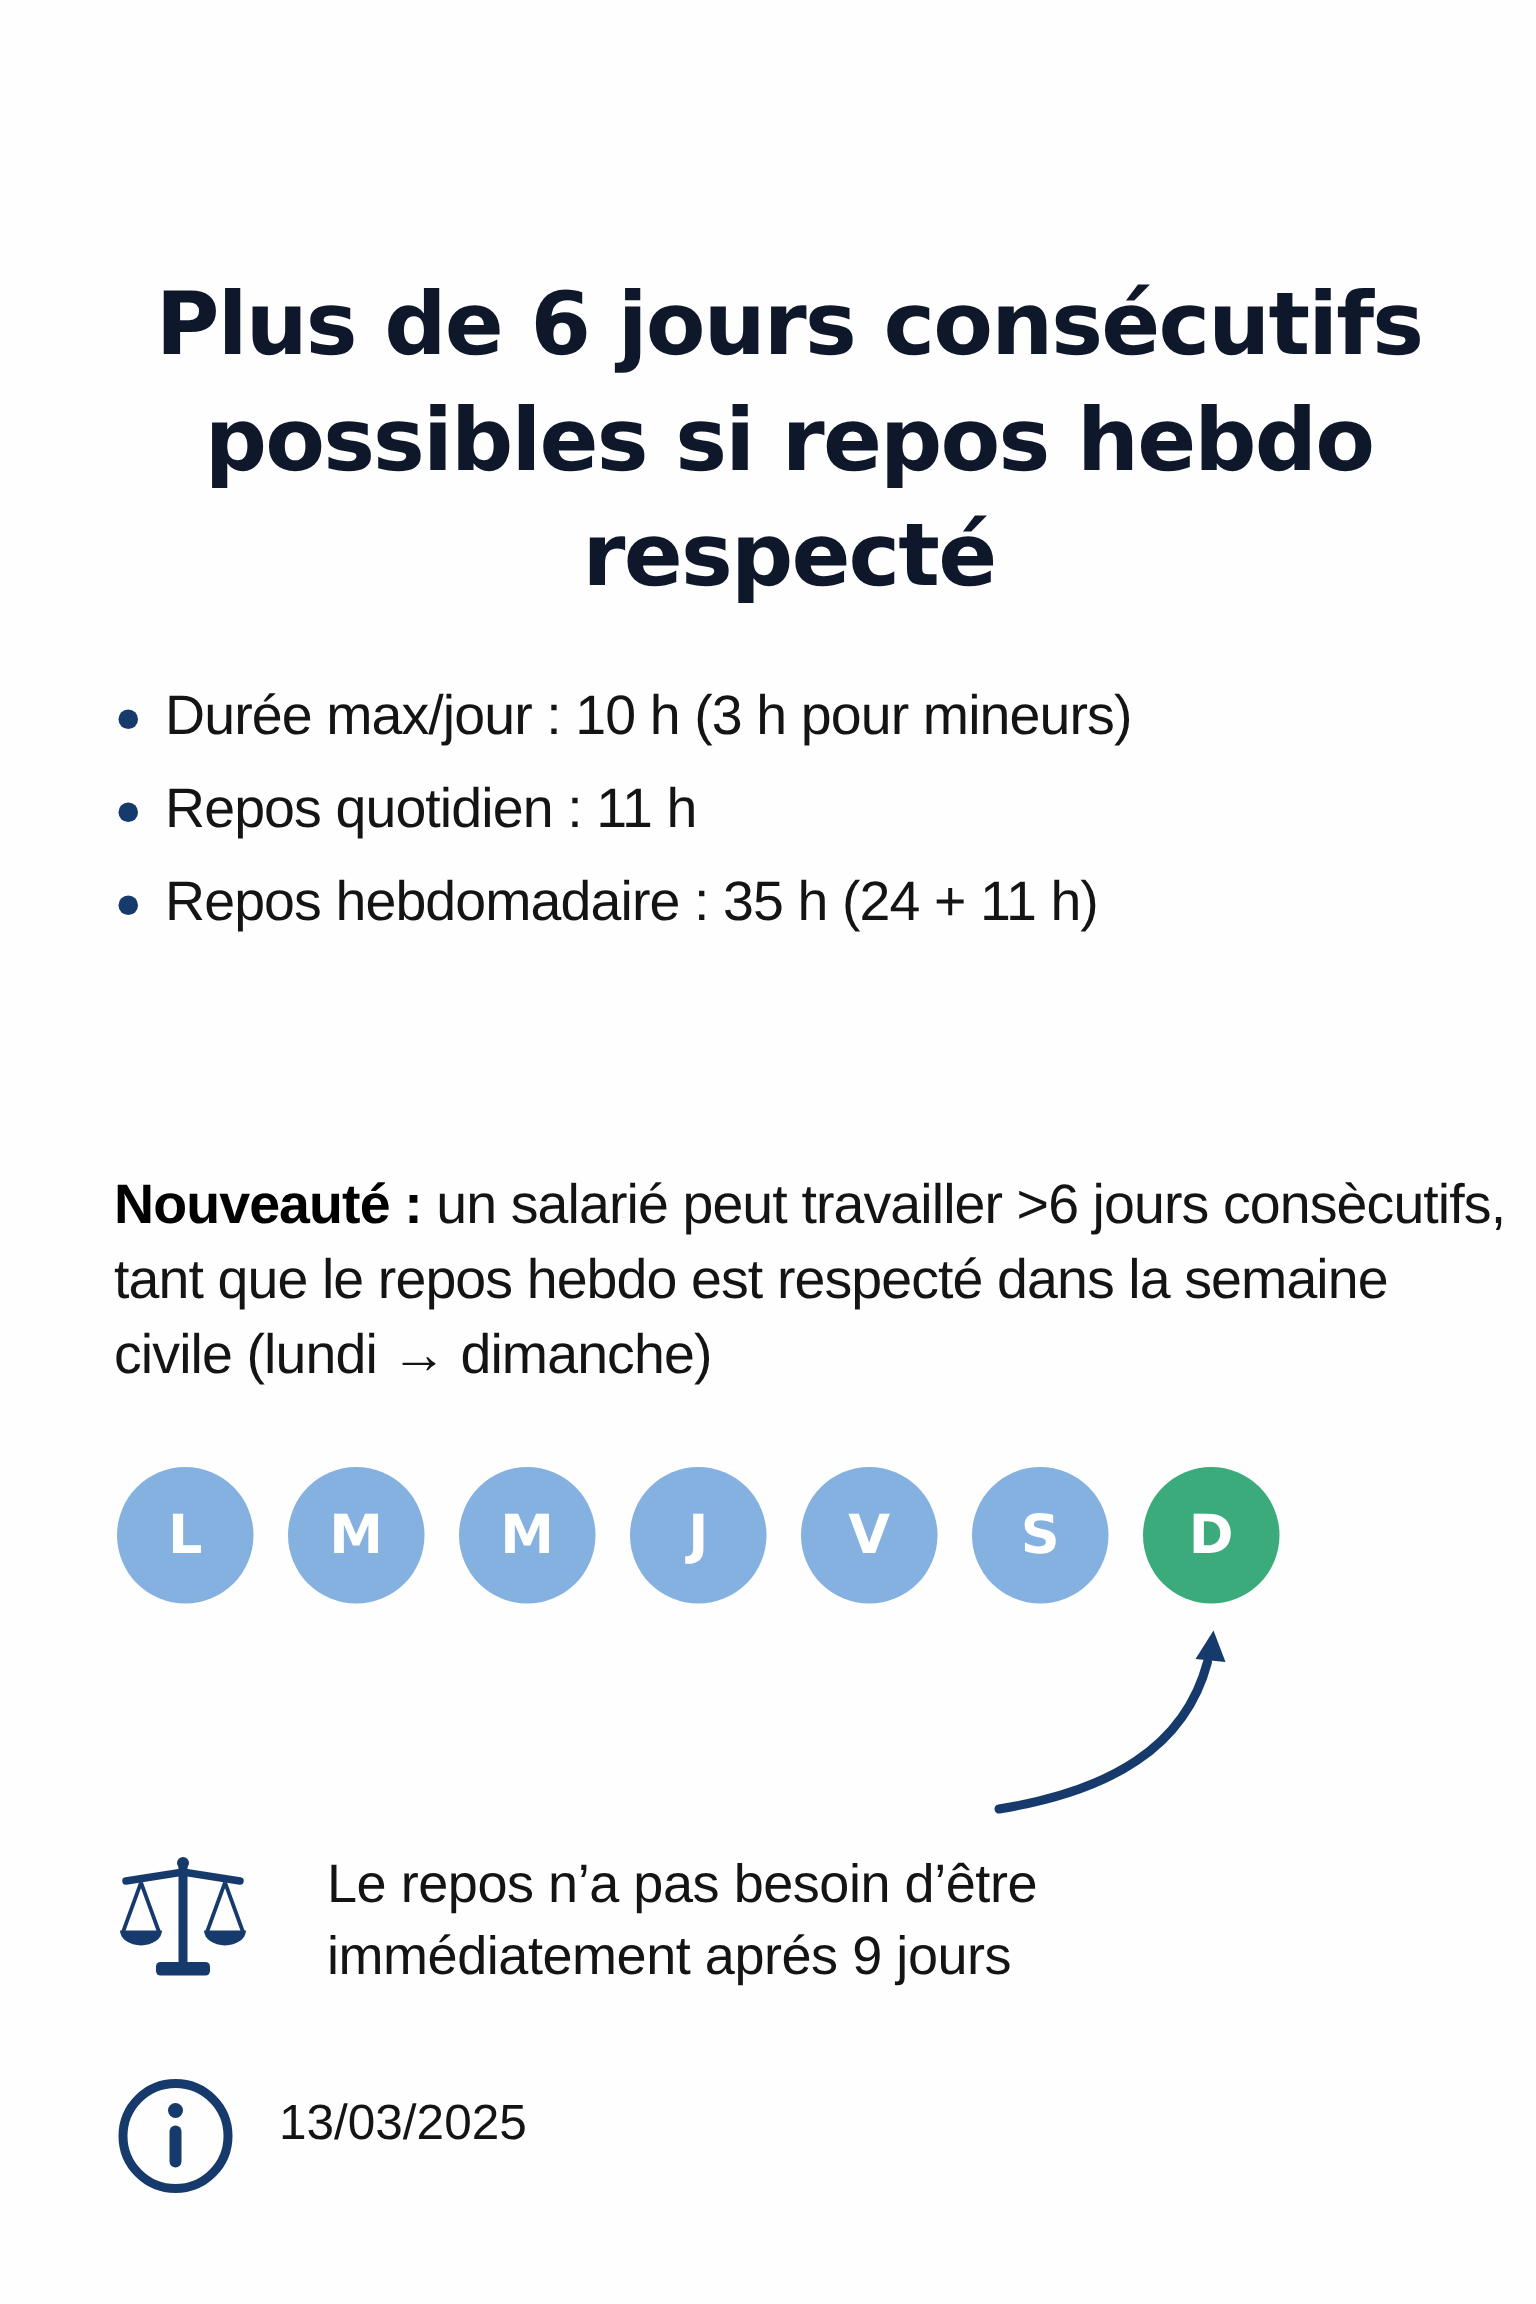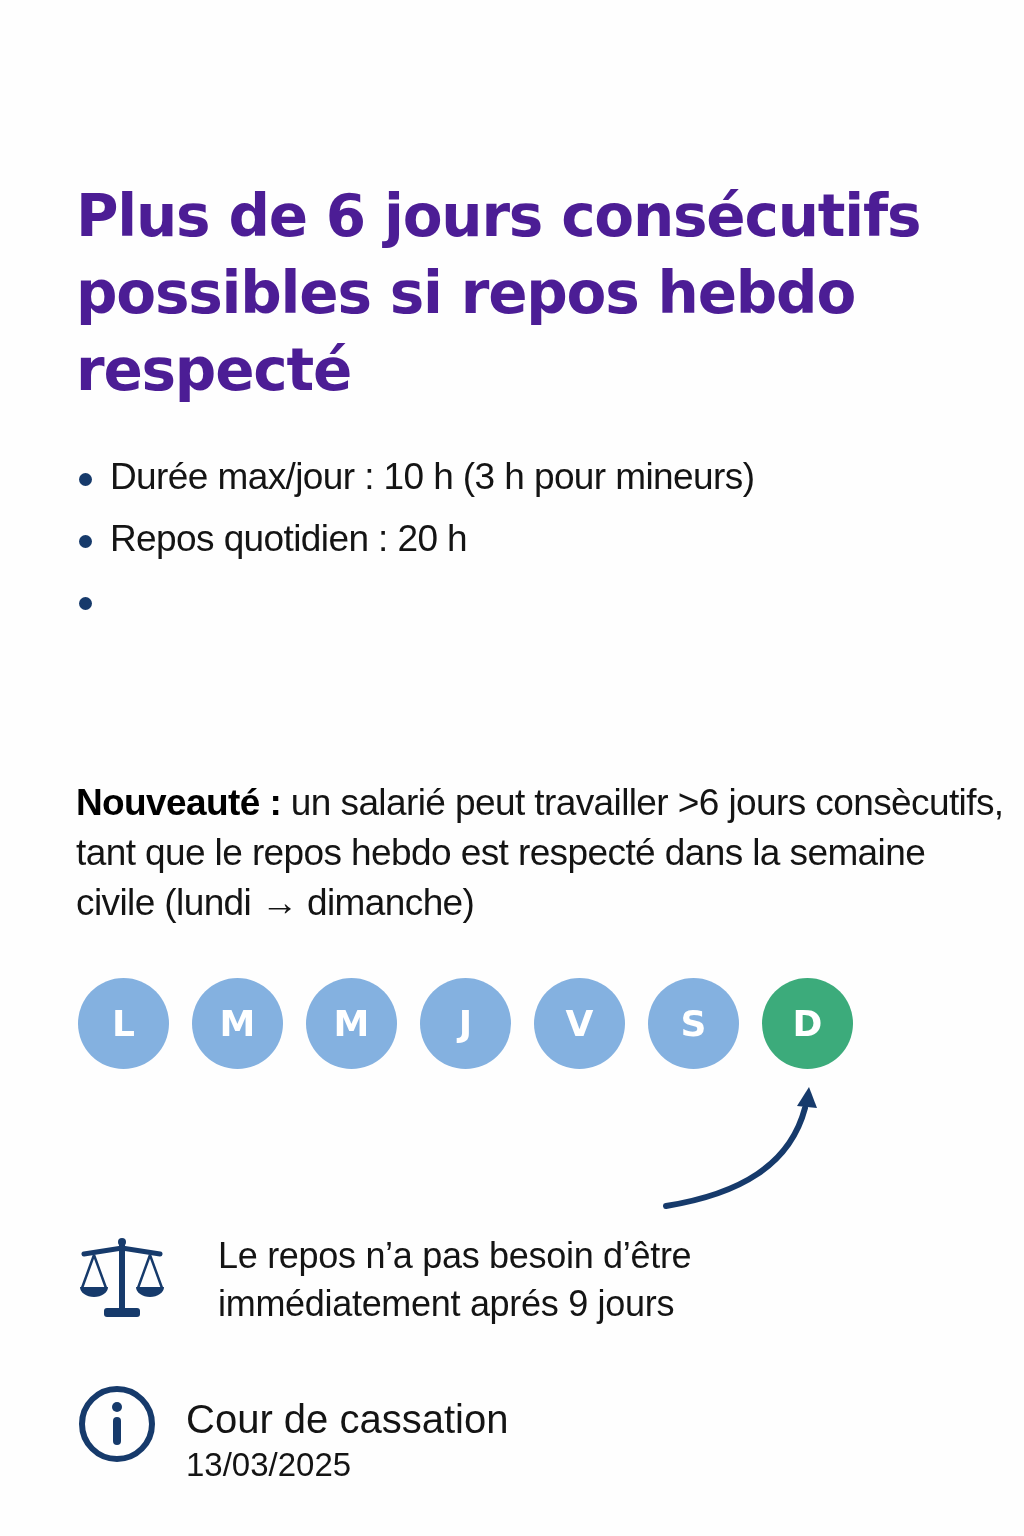--- a/index.html
+++ b/index.html
@@ -5,22 +5,22 @@
   html, body { margin: 0; padding: 0; }
   body {
     width: 1024px; height: 1536px; background: #fefefe;
     position: relative; overflow: hidden;
     font-family: "Liberation Sans", "DejaVu Sans", sans-serif;
     color: #141414;
   }
   .title {
     position: absolute; left: 76px; top: 178px; width: 900px;
     font-family: "DejaVu Sans", sans-serif; font-weight: bold;
-    font-size: 58px; line-height: 77px; color: #4c1d95;
-    letter-spacing: -1.2px; margin: 0;
+    font-size: 58px; line-height: 77px; color: #0f172a;
+    letter-spacing: -1.2px; margin: 0; text-align: center;
   }
   .bullets {
     position: absolute; left: 76px; top: 452px; width: 900px;
     margin: 0; padding: 0; list-style: none;
   }
   .bullets li {
     position: relative; padding-left: 34px;
     font-size: 37px; line-height: 50px; margin-bottom: 12px;
     letter-spacing: -0.6px;
   }
@@ -56,22 +56,22 @@
   .source .court { font-size: 40px; line-height: 50px; display: block; }
   .source .date { font-size: 33px; line-height: 42px; display: block; }
 </style>
 </head>
 <body>
 
 <h1 class="title">Plus de 6 jours consécutifs possibles si repos hebdo respecté</h1>
 
 <ul class="bullets">
   <li><span class="dot"></span><span>Durée max/jour : 10 h (3 h pour mineurs)</span></li>
-  <li><span class="dot"></span><span>Repos quotidien : 20 h</span></li>
-  <li><span class="dot"></span></li>
+  <li><span class="dot"></span><span>Repos quotidien : 11 h</span></li>
+  <li><span class="dot"></span><span>Repos hebdomadaire : 35 h (24 + 11 h)</span></li>
 </ul>
 
 <p class="news"><span class="lead">Nouveauté :</span><span> un salarié peut travailler &gt;6 jours consècutifs, tant que le repos hebdo est respecté dans la semaine civile (lundi → dimanche)</span></p>
 
 <div class="days">
   <div class="day">L</div>
   <div class="day">M</div>
   <div class="day">M</div>
   <div class="day">J</div>
   <div class="day">V</div>
@@ -97,15 +97,14 @@
 
 <p class="note">Le repos n’a pas besoin d’être immédiatement aprés 9 jours</p>
 
 <svg class="info-icon" width="78" height="78" viewBox="0 0 78 78">
   <circle cx="39" cy="39" r="35" fill="none" stroke="#163a6b" stroke-width="6"></circle>
   <circle cx="39" cy="22" r="5" fill="#163a6b"></circle>
   <rect x="35" y="32" width="8" height="28" rx="4" fill="#163a6b"></rect>
 </svg>
 
 <div class="source">
-  <span class="court">Cour de cassation</span>
   <span class="date">13/03/2025</span>
 </div>
 
 </body></html>

